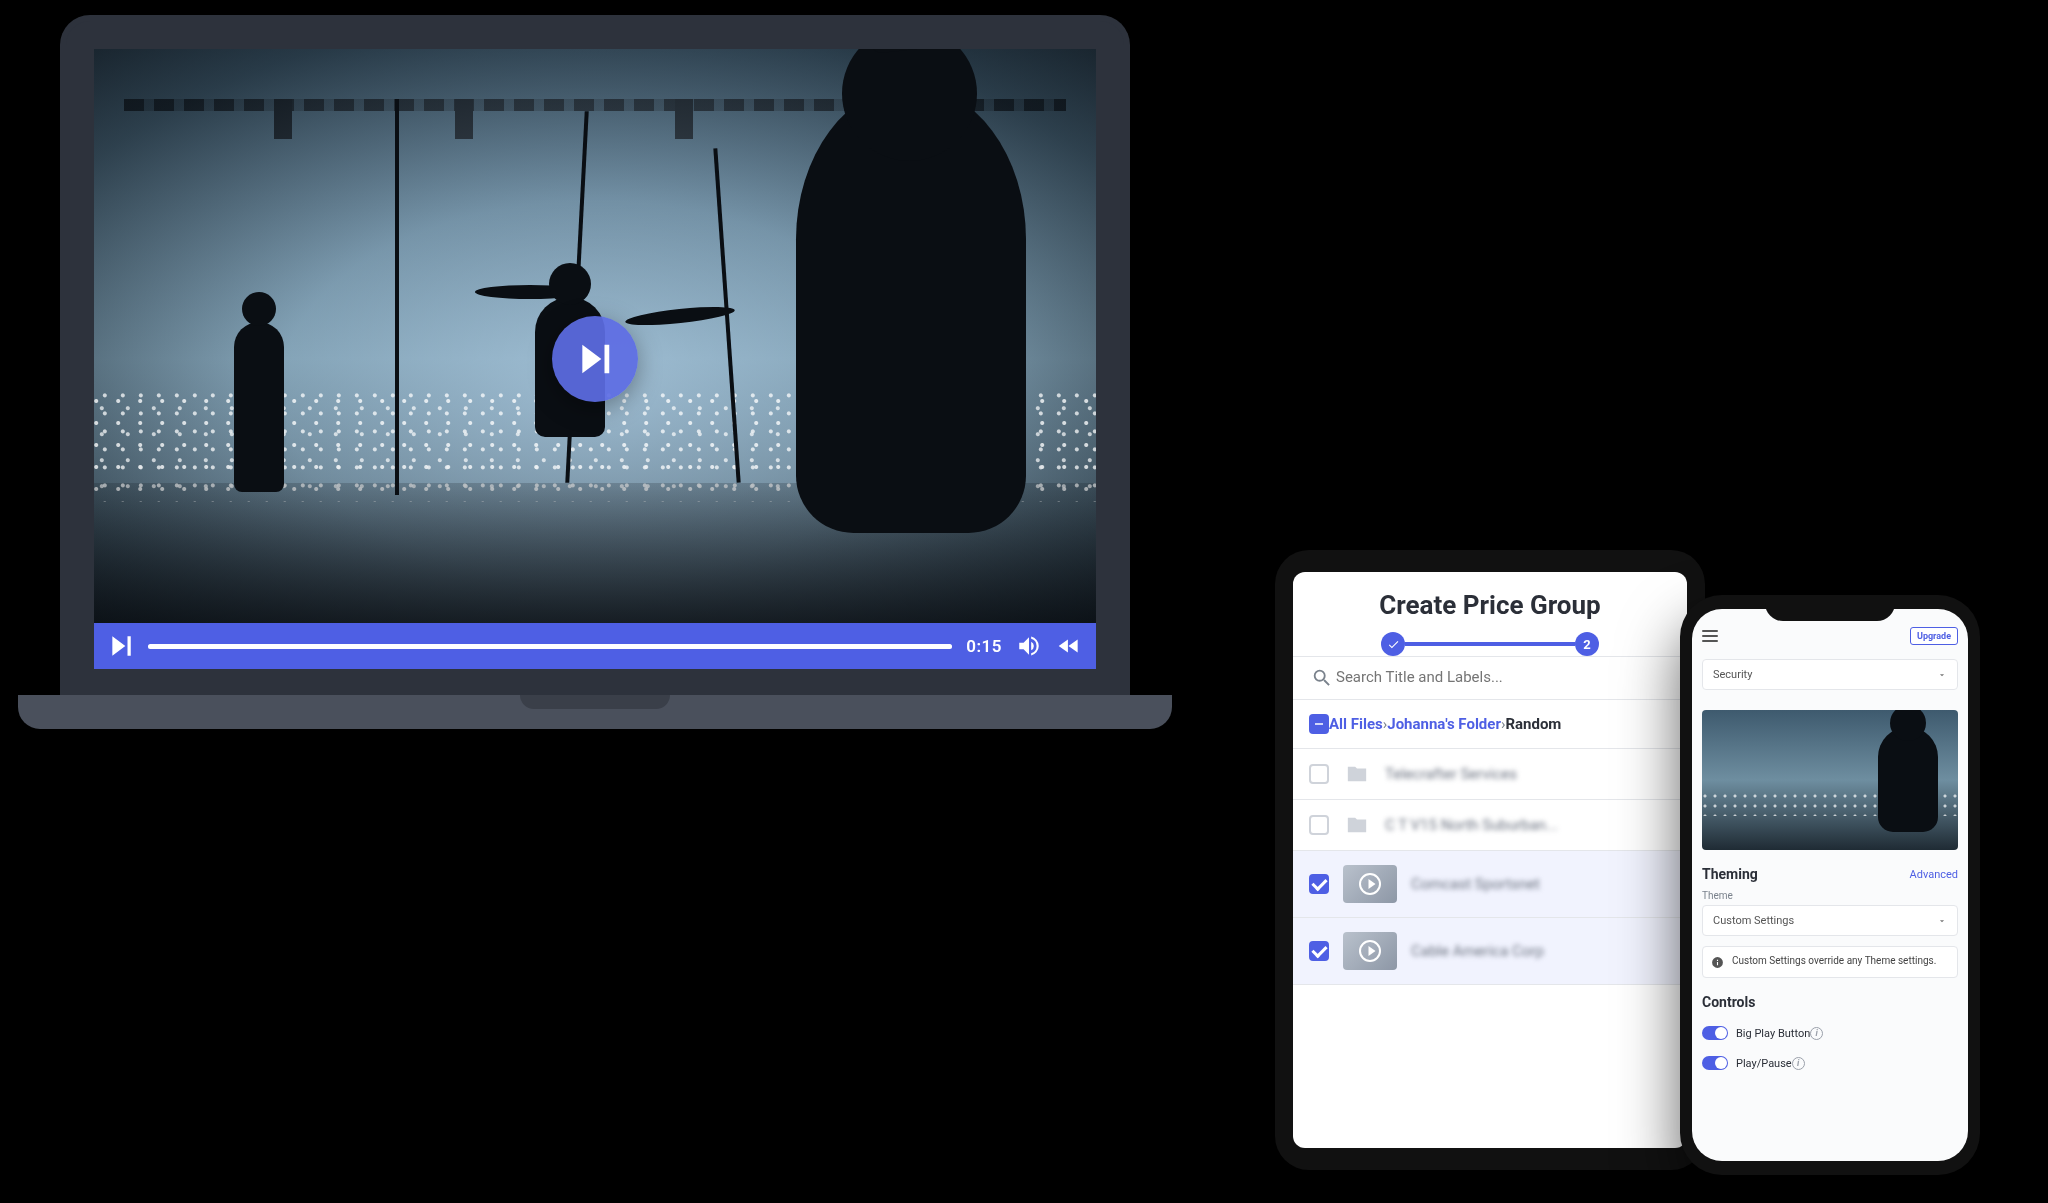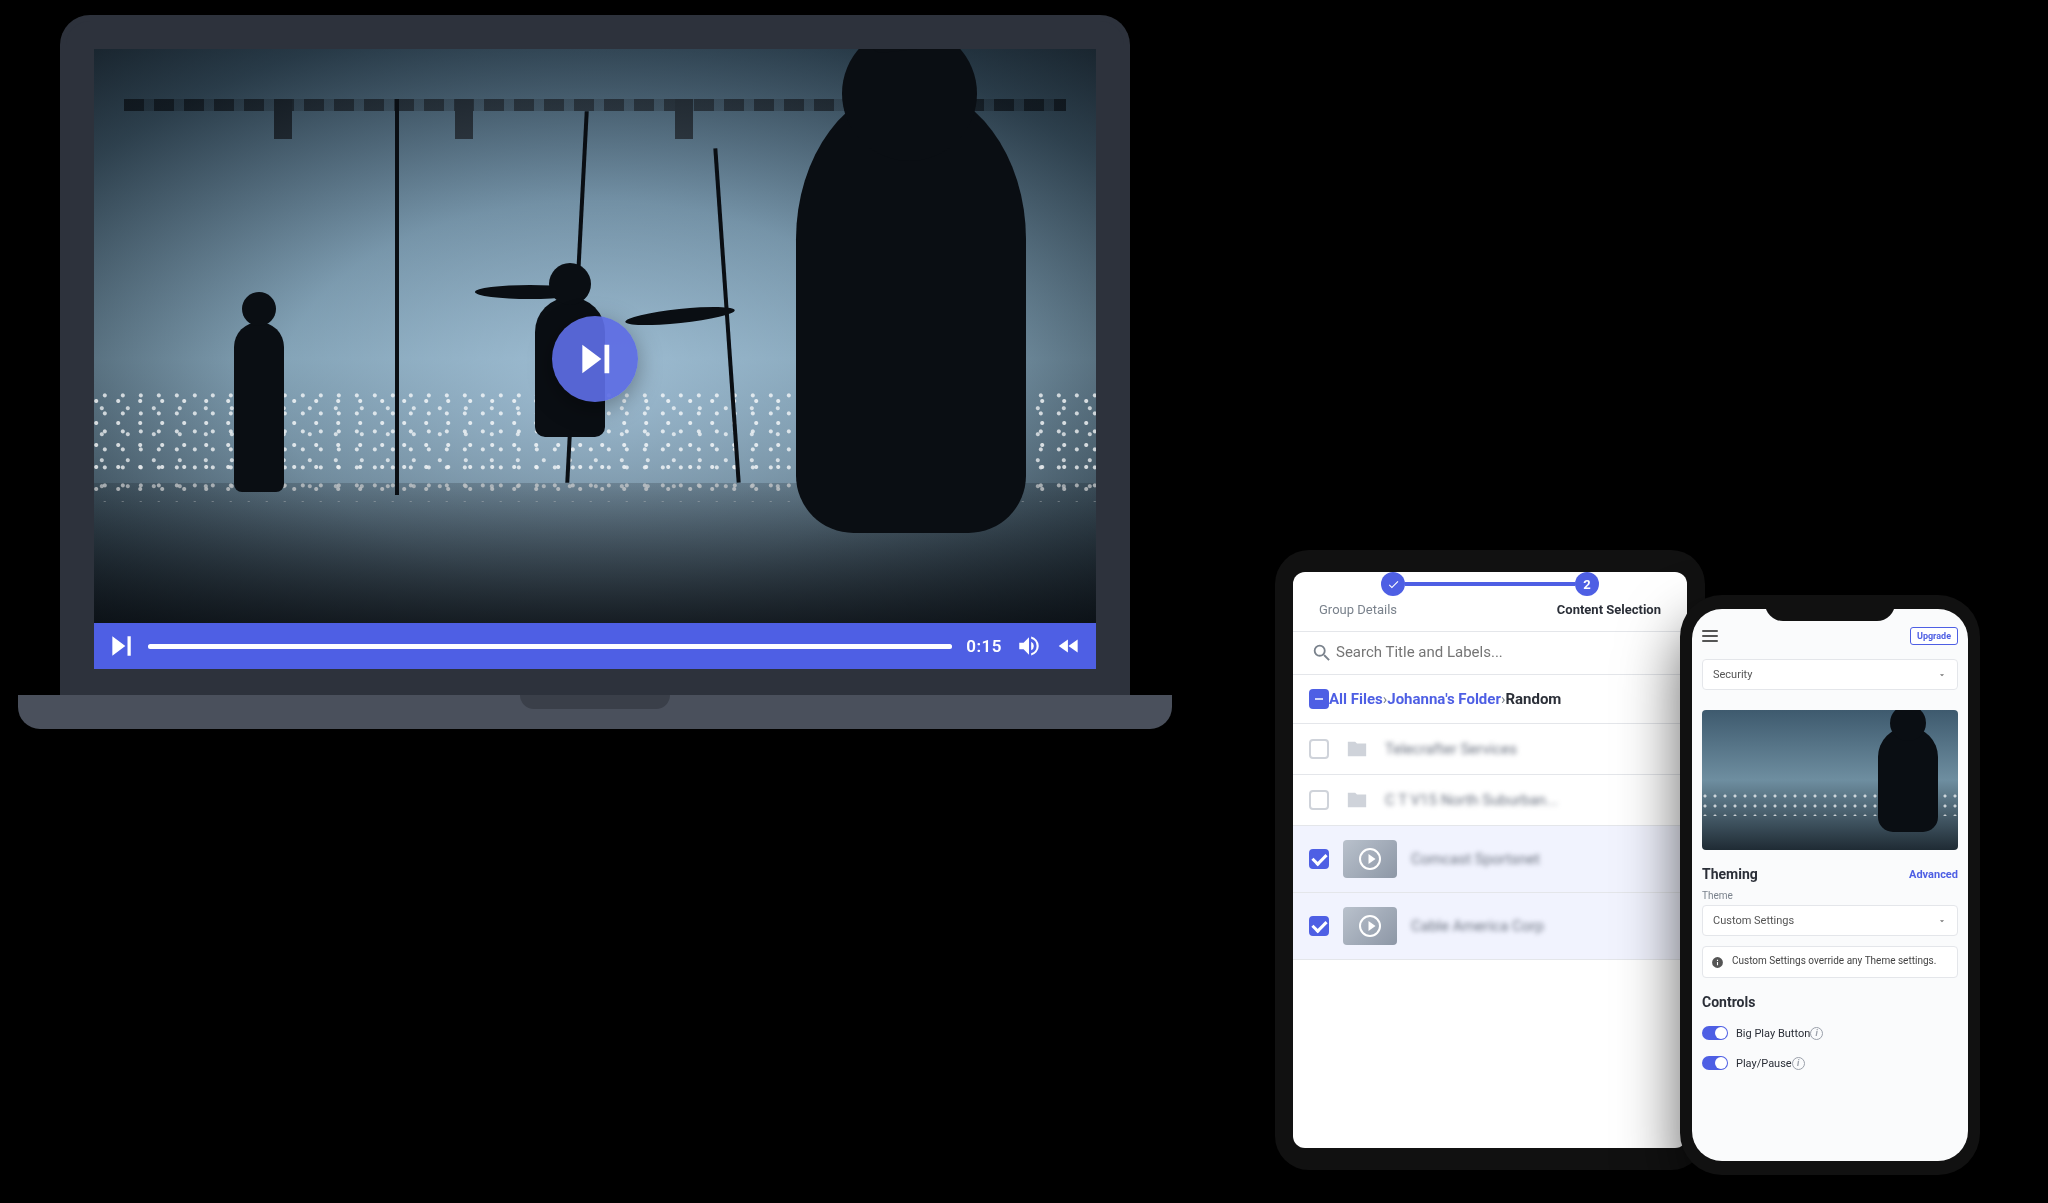--- a/index.html
+++ b/index.html
@@ -115,21 +115,21 @@
   .sel-row svg{width:10px;height:10px;fill:#777;}
   .p-thumb{margin:0 10px;height:140px;border-radius:4px;overflow:hidden;position:relative;
     background:linear-gradient(180deg,#3e5a6e 0%,#6e8ea0 50%,#1f2b34 100%);}
   .p-thumb .mini-sil{position:absolute;right:8%;top:12%;width:60px;height:75%;background:#0a0e13;border-radius:40px 40px 20px 20px;}
   .p-thumb .mini-sil::before{content:"";position:absolute;top:-22px;left:12px;width:36px;height:36px;background:#0a0e13;border-radius:50%;}
   .p-thumb .mini-crowd{position:absolute;left:0;right:0;top:58%;height:18%;
     background:radial-gradient(circle at 30% 50%,#fff 1px,transparent 2px) 0 0/10px 10px;opacity:.7;}
   .section{margin:16px 10px 12px;}
   .sec-head{display:flex;justify-content:space-between;align-items:center;margin-bottom:8px;}
   .sec-head .t{font-size:14px;font-weight:700;color:var(--text);}
-  .sec-head .adv{font-size:11px;font-weight:700;color:var(--accent);}
+  .sec-head .adv{font-size:11px;font-weight:400;color:var(--accent);}
   .field-label{font-size:10px;color:var(--muted);margin-bottom:4px;}
   .note{display:flex;gap:8px;align-items:flex-start;border:1px solid var(--border);border-radius:4px;
     padding:8px;font-size:10px;color:#444;background:#fff;margin-top:10px;}
   .note svg{width:13px;height:13px;fill:#555;flex:0 0 auto;margin-top:1px;}
   .ctrl-row{display:flex;align-items:center;justify-content:flex-start;padding:8px 0;font-size:11px;color:var(--text);}
   .ctrl-left{display:flex;align-items:center;gap:8px;}
   .toggle{width:26px;height:14px;border-radius:8px;background:var(--accent);position:relative;}
   .toggle::after{content:"";position:absolute;right:1px;top:1px;width:12px;height:12px;background:#fff;border-radius:50%;}
   .info-i{width:13px;height:13px;border:1.5px solid #9aa0aa;border-radius:50%;position:relative;}
   .info-i::after{content:"i";position:absolute;left:50%;top:50%;transform:translate(-50%,-54%);font-size:9px;font-weight:700;color:#9aa0aa;font-style:italic;}
@@ -179,32 +179,29 @@
           </svg>
       </div>
     </div>
   </div>
   <div class="laptop-hinge"></div>
   <div class="laptop-base"></div>
 </div>
 
 <div class="tablet">
   <div class="tablet-screen">
+    <div class="t-title">Create Price Group</div>
     <div class="stepper">
       <div class="step-dot">
         <svg viewBox="0 0 24 24">
             <path d="M9 16.2 4.8 12l-1.4 1.4L9 19 21 7l-1.4-1.4z"></path>
           </svg>
       </div>
       <div class="step-line"></div>
       <div class="step-dot">2</div>
-    </div>
-    <div class="step-labels">
-      <span>Group Details</span>
-      <span>Content Selection</span>
     </div>
     <div class="search">
       <svg viewBox="0 0 24 24">
           <path d="M15.5 14h-.79l-.28-.27A6.471 6.471 0 0 0 16 9.5 6.5 6.5 0 1 0 9.5 16c1.61 0 3.09-.59 4.23-1.57l.27.28v.79l5 4.99L20.49 19l-4.99-5zM9.5 14A4.5 4.5 0 1 1 14 9.5 4.5 4.5 0 0 1 9.5 14z"></path>
         </svg>
       <input placeholder="Search Title and Labels..." style="">
     </div>
     <div class="crumb">
       <div class="box">
         <svg viewBox="0 0 24 24">

